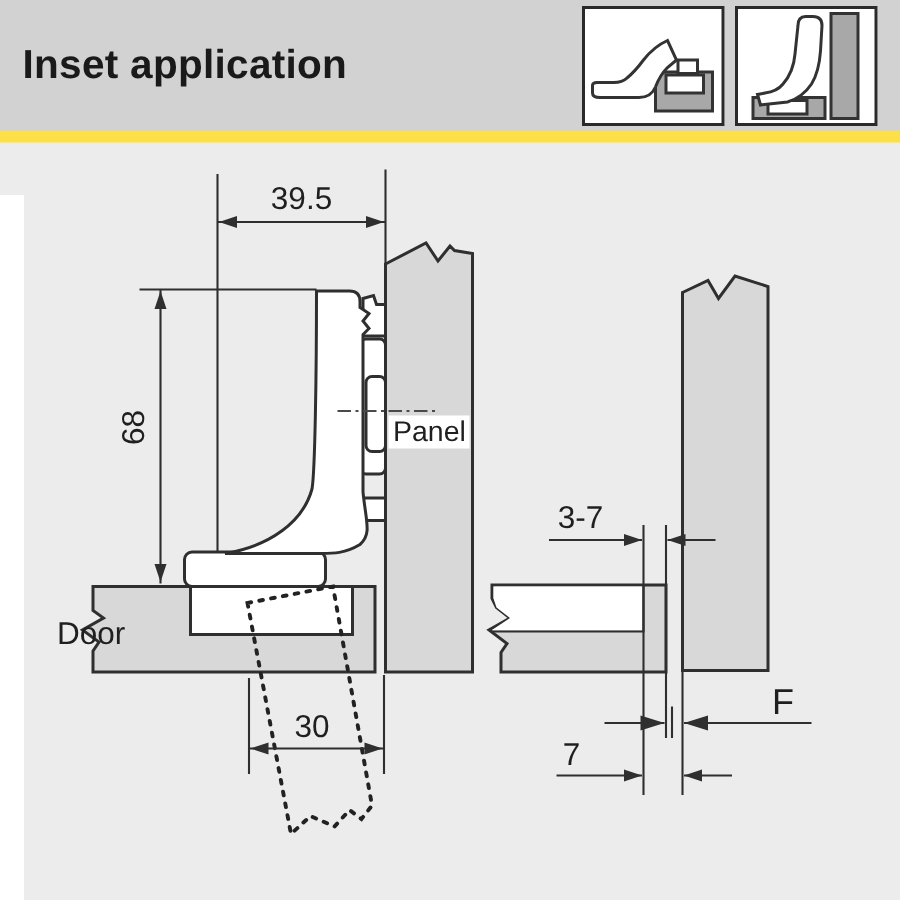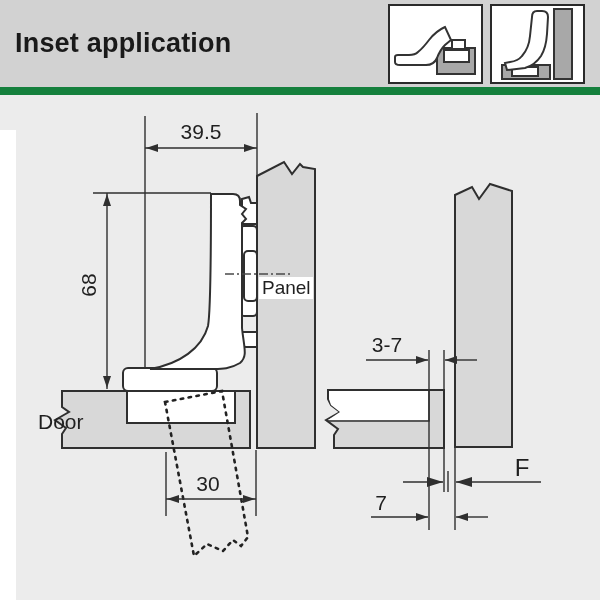--- a/index.html
+++ b/index.html
@@ -1,19 +1,19 @@
 <!DOCTYPE html>
 <html><head>
 <meta charset="utf-8">
 <style>
   html,body{margin:0;padding:0;}
   .page{
     position:relative;
     width:600px;height:600px;
-    background:#15803d;
+    background:#fde047;
     font-family:"Liberation Sans","DejaVu Sans",sans-serif;
     overflow:hidden;
   }
   .hdr{
     position:absolute;left:0;top:0;width:600px;height:87px;
     background:#d2d2d2;
     display:flex;align-items:center;
   }
   .hdr-title{
     margin-left:15px;

